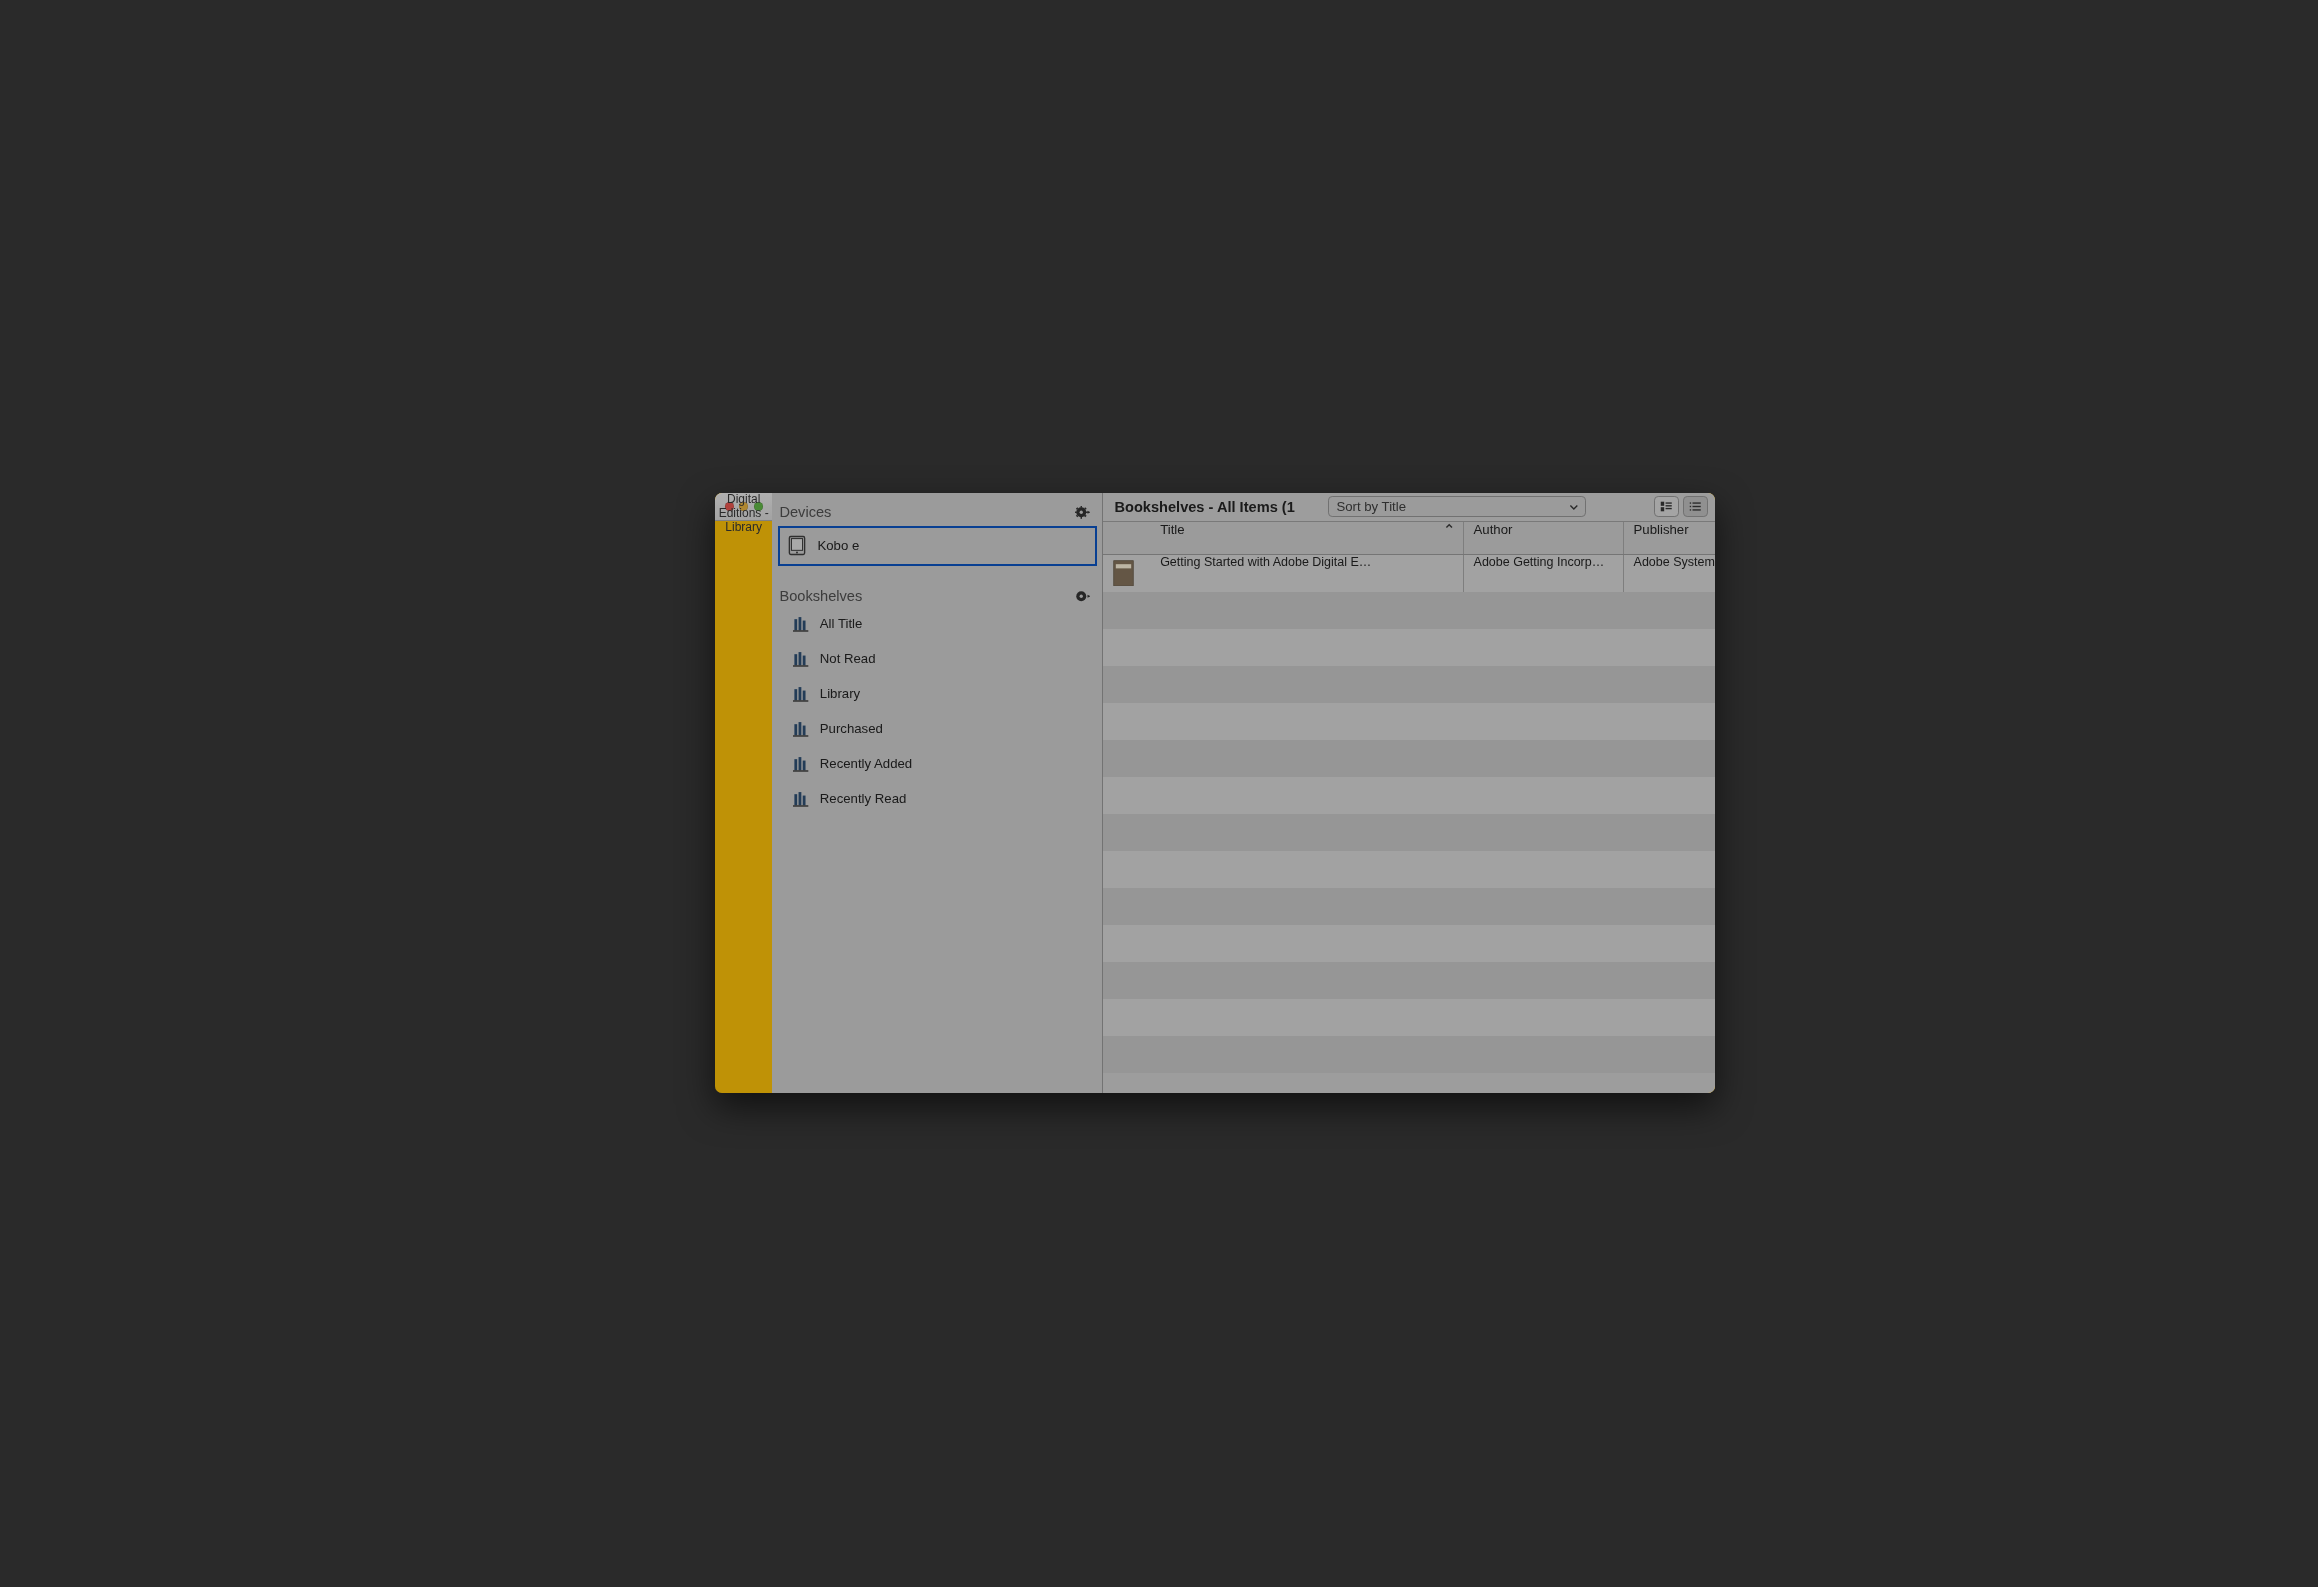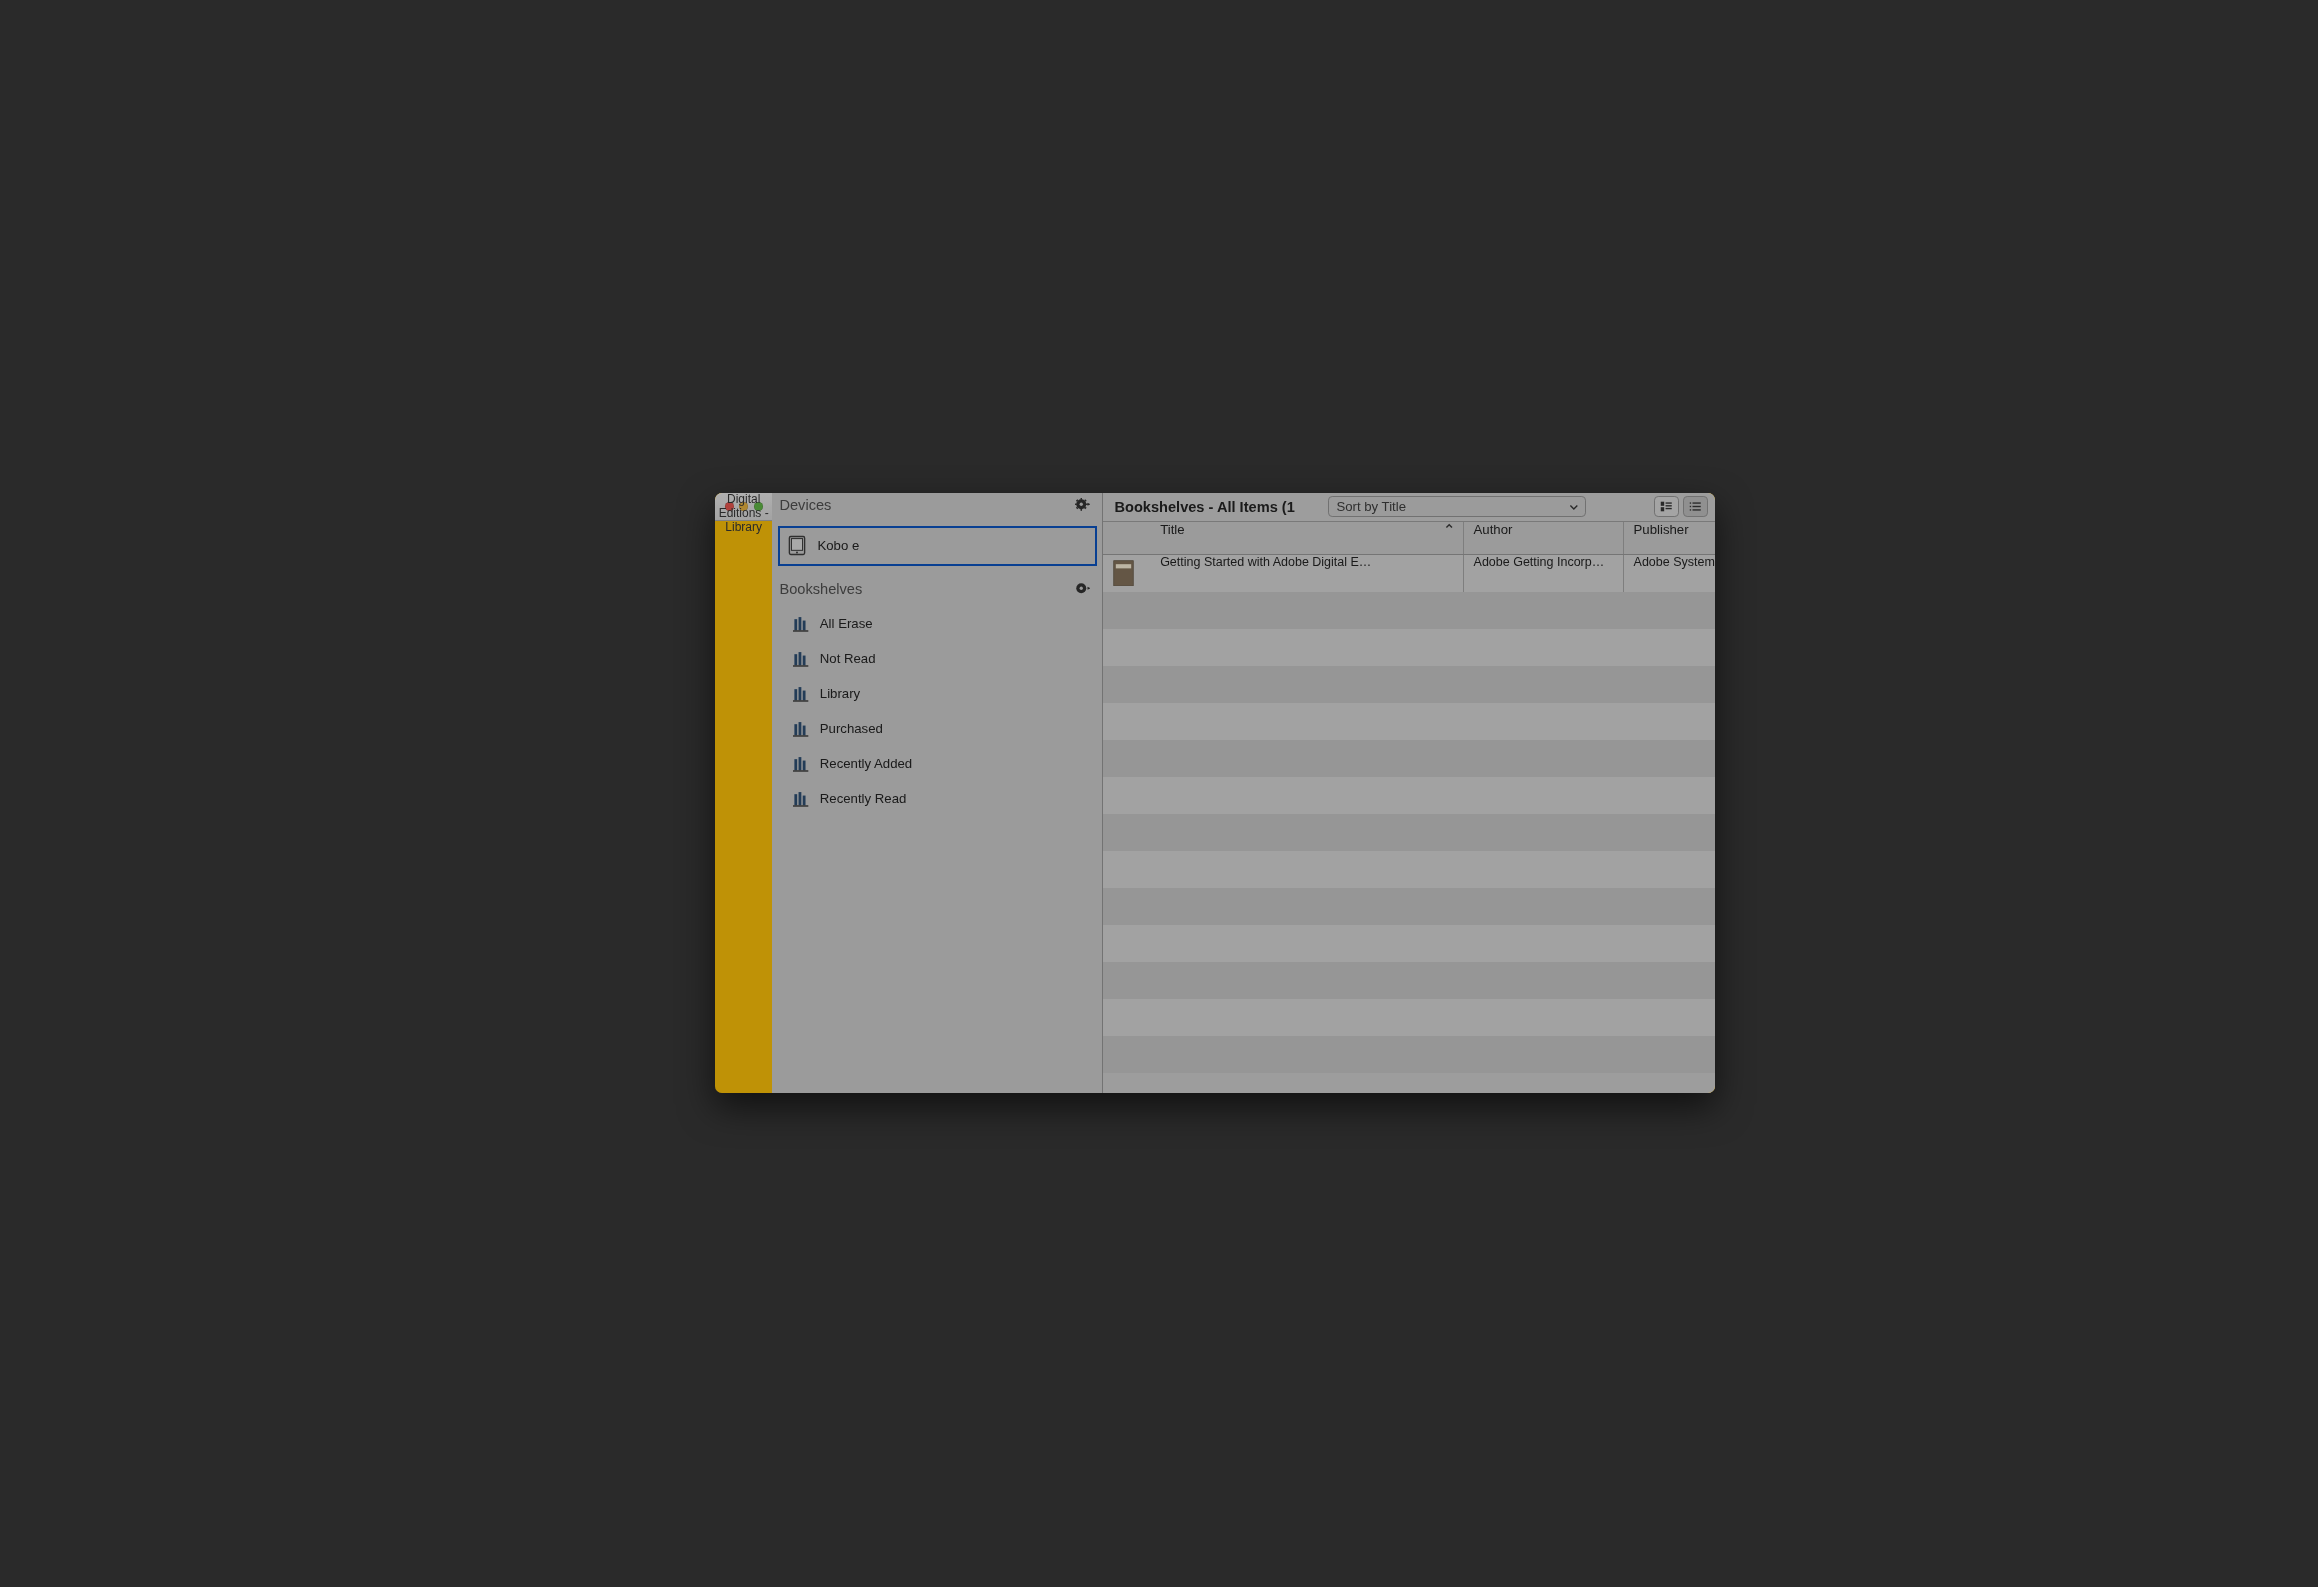--- a/index.html
+++ b/index.html
@@ -56,21 +56,21 @@
   .body { flex: 1; display: flex; min-height: 0; }
   .sidebar {
     width: 331px;
     background: #bdbdbd;
     border-right: 0.7px solid #8d8d8d;
     display: flex;
     flex-direction: column;
   }
   .side-heading {
     display: flex;
-    align-items: flex-start;
+    align-items: flex-end;
     justify-content: space-between;
     padding: 4.2px 11px 1.4px 7px;
     height: 29px;
     color: #4a4a4a;
     font-size: 14.6px;
   }
   .gear-btn {
     width: 18px; height: 15.3px;
     display: flex; align-items: center; justify-content: center;
     color: #2f2f2f;
@@ -270,21 +270,21 @@
 
           <div class="shelf-row">
             <svg width="16.7" height="16.7" viewBox="0 0 24 24">
                 <g fill="#2b4a6b">
                   <rect x="2" y="6" width="4" height="16"></rect>
                   <rect x="8" y="3" width="4" height="19"></rect>
                   <rect x="14" y="8" width="4" height="14"></rect>
                   <rect x="0" y="22" width="22" height="2" fill="#333"></rect>
                 </g>
               </svg>
-            <span>All Erase</span>
+            <span>All Title</span>
           </div>
           <div class="shelf-row">
             <svg width="16.7" height="16.7" viewBox="0 0 24 24">
                 <g fill="#2b4a6b">
                   <rect x="2" y="6" width="4" height="16"></rect>
                   <rect x="8" y="3" width="4" height="19"></rect>
                   <rect x="14" y="8" width="4" height="14"></rect>
                   <rect x="0" y="22" width="22" height="2" fill="#333"></rect>
                 </g>
               </svg>

